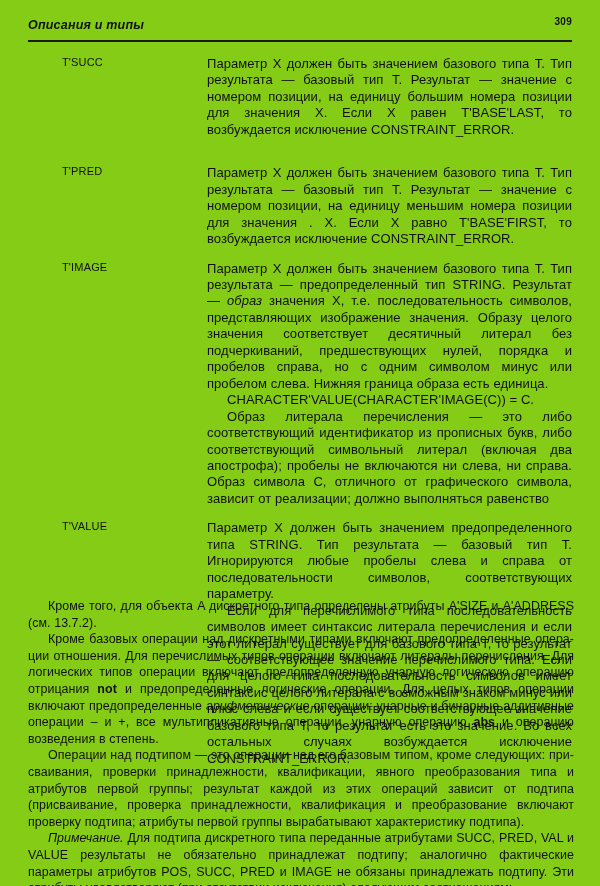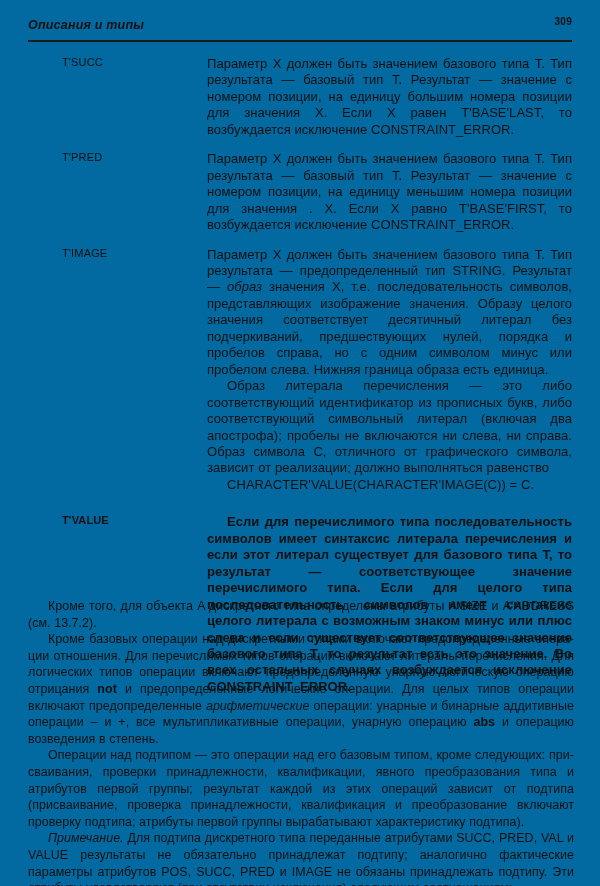--- a/index.html
+++ b/index.html
@@ -13,21 +13,21 @@
     font-family: "Liberation Sans", sans-serif;
     color: #111111;
     position: relative;
     overflow: hidden;
   }
   .page {
     position: absolute;
     left: 0; top: 0;
     width: 600px;
     height: 886px;
-    background: #0369a1;
+    background: #84cc16;
   }
 
   
   .header {
     position: absolute;
     left: 28px;
     top: 18px;
     width: 544px;
     height: 22px;
   }
@@ -131,39 +131,40 @@
 
   <div class="attr-list">
 
     <div class="attr-row">
       <div class="attr-name">T'SUCC</div>
       <div class="attr-body">
         <p class="para">Параметр X должен быть значением базового типа T. Тип ре­зультата — базовый тип T. Результат — значение с номером позиции, на единицу большим номера позиции для значения X. Если X равен T'BASE'LAST, то возбуждается исключение CONSTRAINT_ERROR.</p>
       </div>
     </div>
 
-    <div class="attr-row" style="margin-top:13px;">
+    <div class="attr-row" style="margin-top:27px;">
       <div class="attr-name">T'PRED</div>
       <div class="attr-body">
         <p class="para">Параметр X должен быть значением базового типа T. Тип ре­зультата — базовый тип T. Результат — значение с номером позиции, на единицу меньшим номера позиции для значения . X. Если X равно T'BASE'FIRST, то возбуждается исключение CONSTRAINT_ERROR.</p>
       </div>
     </div>
 
     <div class="attr-row" style="margin-top:13px;">
       <div class="attr-name">T'IMAGE</div>
       <div class="attr-body">
         <p class="para" id="img-p1">Параметр X должен быть значением базового типа T. Тип ре­зультата — предопределенный тип STRING. Результат — <i>образ</i> значения X, т.е. последовательность символов, представляю­щих изображение значения. Образу целого значения соответ­ствует десятичный литерал без подчеркиваний, предшествую­щих нулей, порядка и пробелов справа, но с одним символом минус или пробелом слева. Нижняя граница образа есть единица.</p>
+        <p class="para no-just">CHARACTER'VALUE(CHARACTER'IMAGE(C)) = C.</p>
         <p class="para indent">Образ литерала перечисления — это либо соответствую­щий идентификатор из прописных букв, либо соответствую­щий символьный литерал (включая два апострофа); пробелы не включаются ни слева, ни справа. Образ символа C, отлично­го от графического символа, зависит от реализации; должно выполняться равенство</p>
-        <p class="para no-just">CHARACTER'VALUE(CHARACTER'IMAGE(C)) = C.</p>
       </div>
     </div>
 
-    <div class="attr-row" style="margin-top:21px;font-weight:bold;">
+    <div class="attr-row" style="margin-top:13px;">
       <div class="attr-name">T'VALUE</div>
       <div class="attr-body">
+        <p class="para">Параметр X должен быть значением предопределенного типа STRING. Тип результата — базовый тип T. Игнорируются лю­бые пробелы слева и справа от последовательности символов, соответствующих параметру.</p>
         <p class="para indent">Если для перечислимого типа последовательность симво­лов имеет синтаксис литерала перечисления и если этот лите­рал существует для базового типа T, то результат — соответ­ствующее значение перечислимого типа. Если для целого типа последовательность символов имеет синтаксис целого литера­ла с возможным знаком минус или плюс слева и если суще­ствует соответствующее значение базового типа T, то резуль­тат есть это значение. Во всех остальных случаях возбуждает­ся исключение CONSTRAINT_ERROR.</p>
       </div>
     </div>
 
   </div>
 
   <div class="body-block">
     <p class="para">Кроме того, для объекта A дискретного типа определены атрибуты A'SIZE и A'ADDRESS (см. 13.7.2).</p>
     <p class="para" id="body-p2">Кроме базовых операции над дискретными типами включают предопределенные опера­ции отношения. Для перечислимых типов операции включают литералы перечисления. Для ло­гических типов операции включают предопределенную унарную логическую операцию отрица­ния <b>not</b> и предопределенные логические операции. Для целых типов операции включают пре­допределенные <i>арифметические</i> операции: унарные и бинарные аддитивные операции – и +, все мультипликативные операции, унарную операцию <b>abs</b> и операцию возведения в степень.</p>
     <p class="para">Операции над подтипом — это операции над его базовым типом, кроме следующих: при­сваивания, проверки принадлежности, квалификации, явного преобразования типа и атрибу­тов первой группы; результат каждой из этих операций зависит от подтипа (присваивание, проверка принадлежности, квалификация и преобразование включают проверку подтипа; ат­рибуты первой группы вырабатывают характеристику подтипа).</p>

